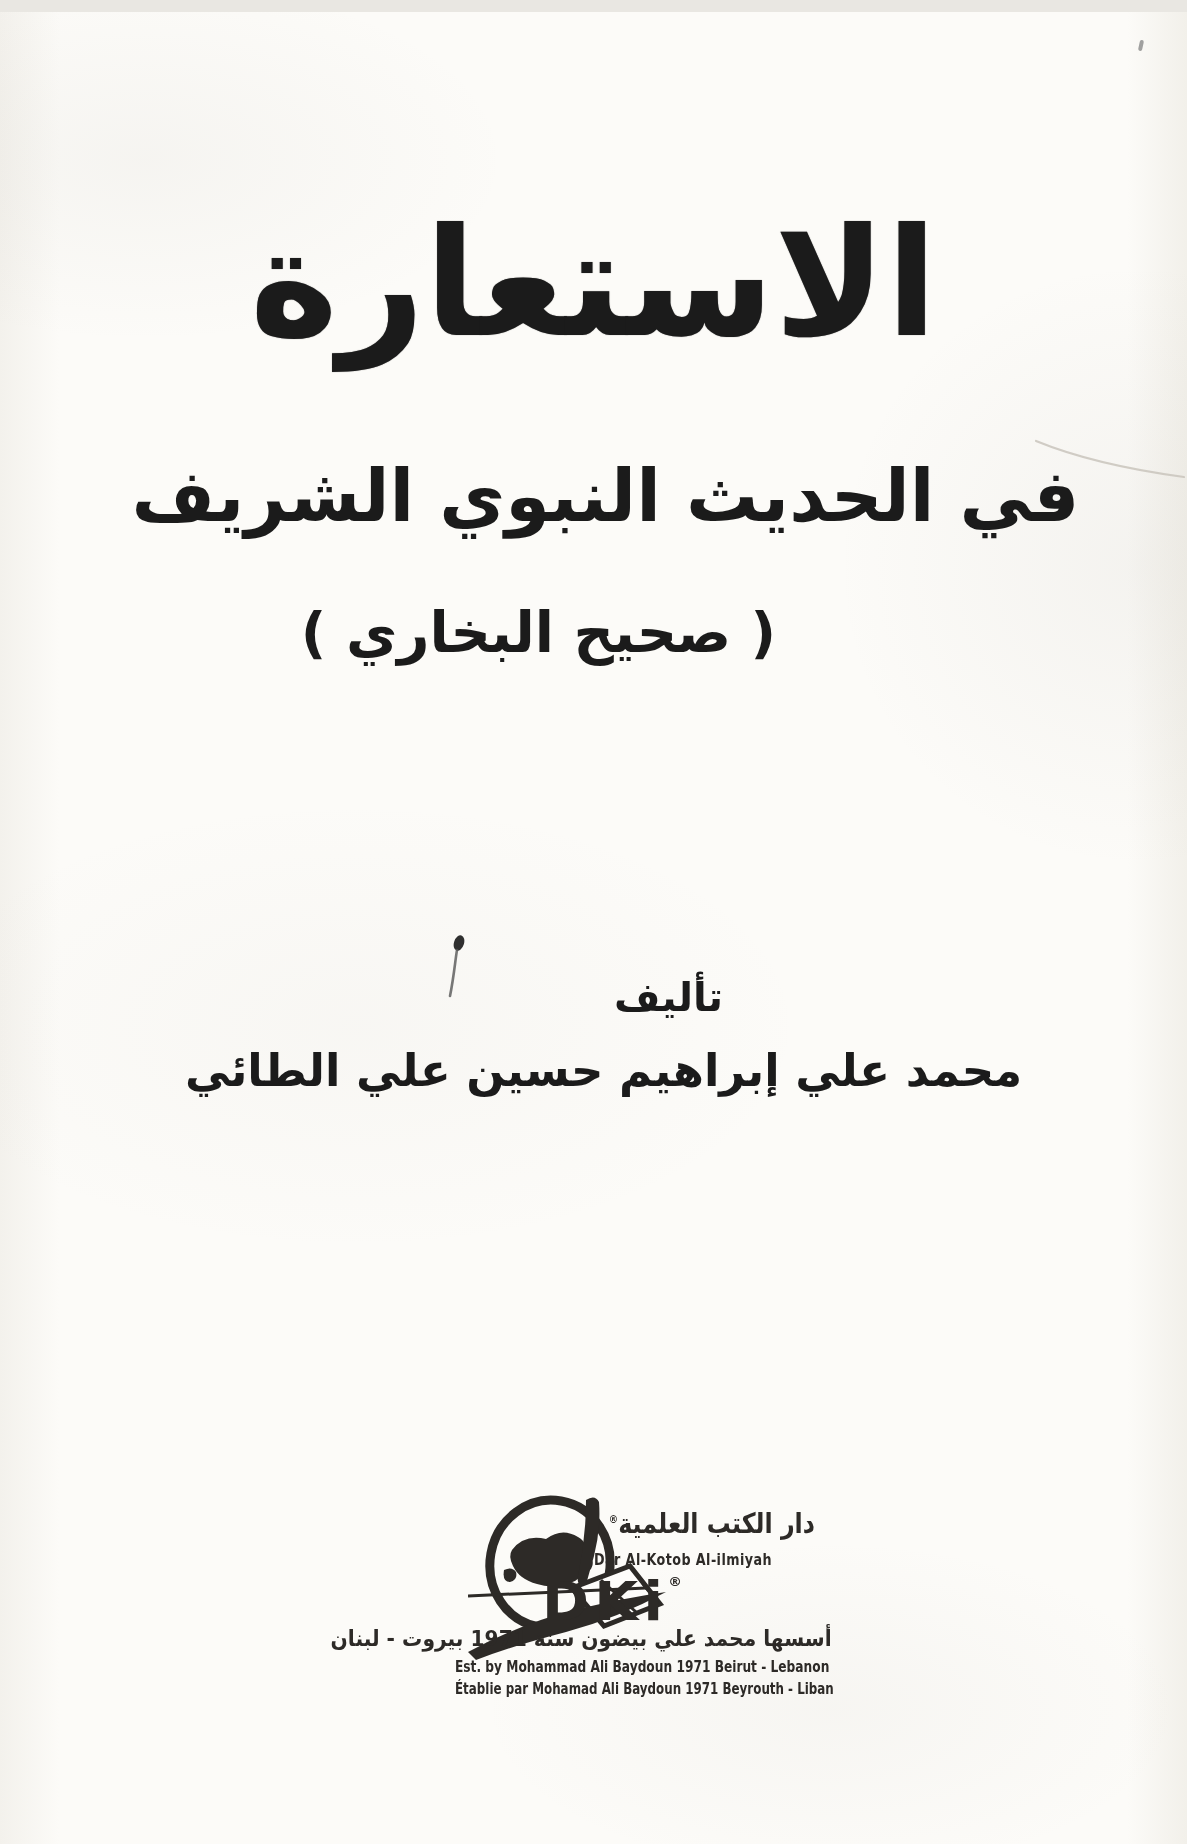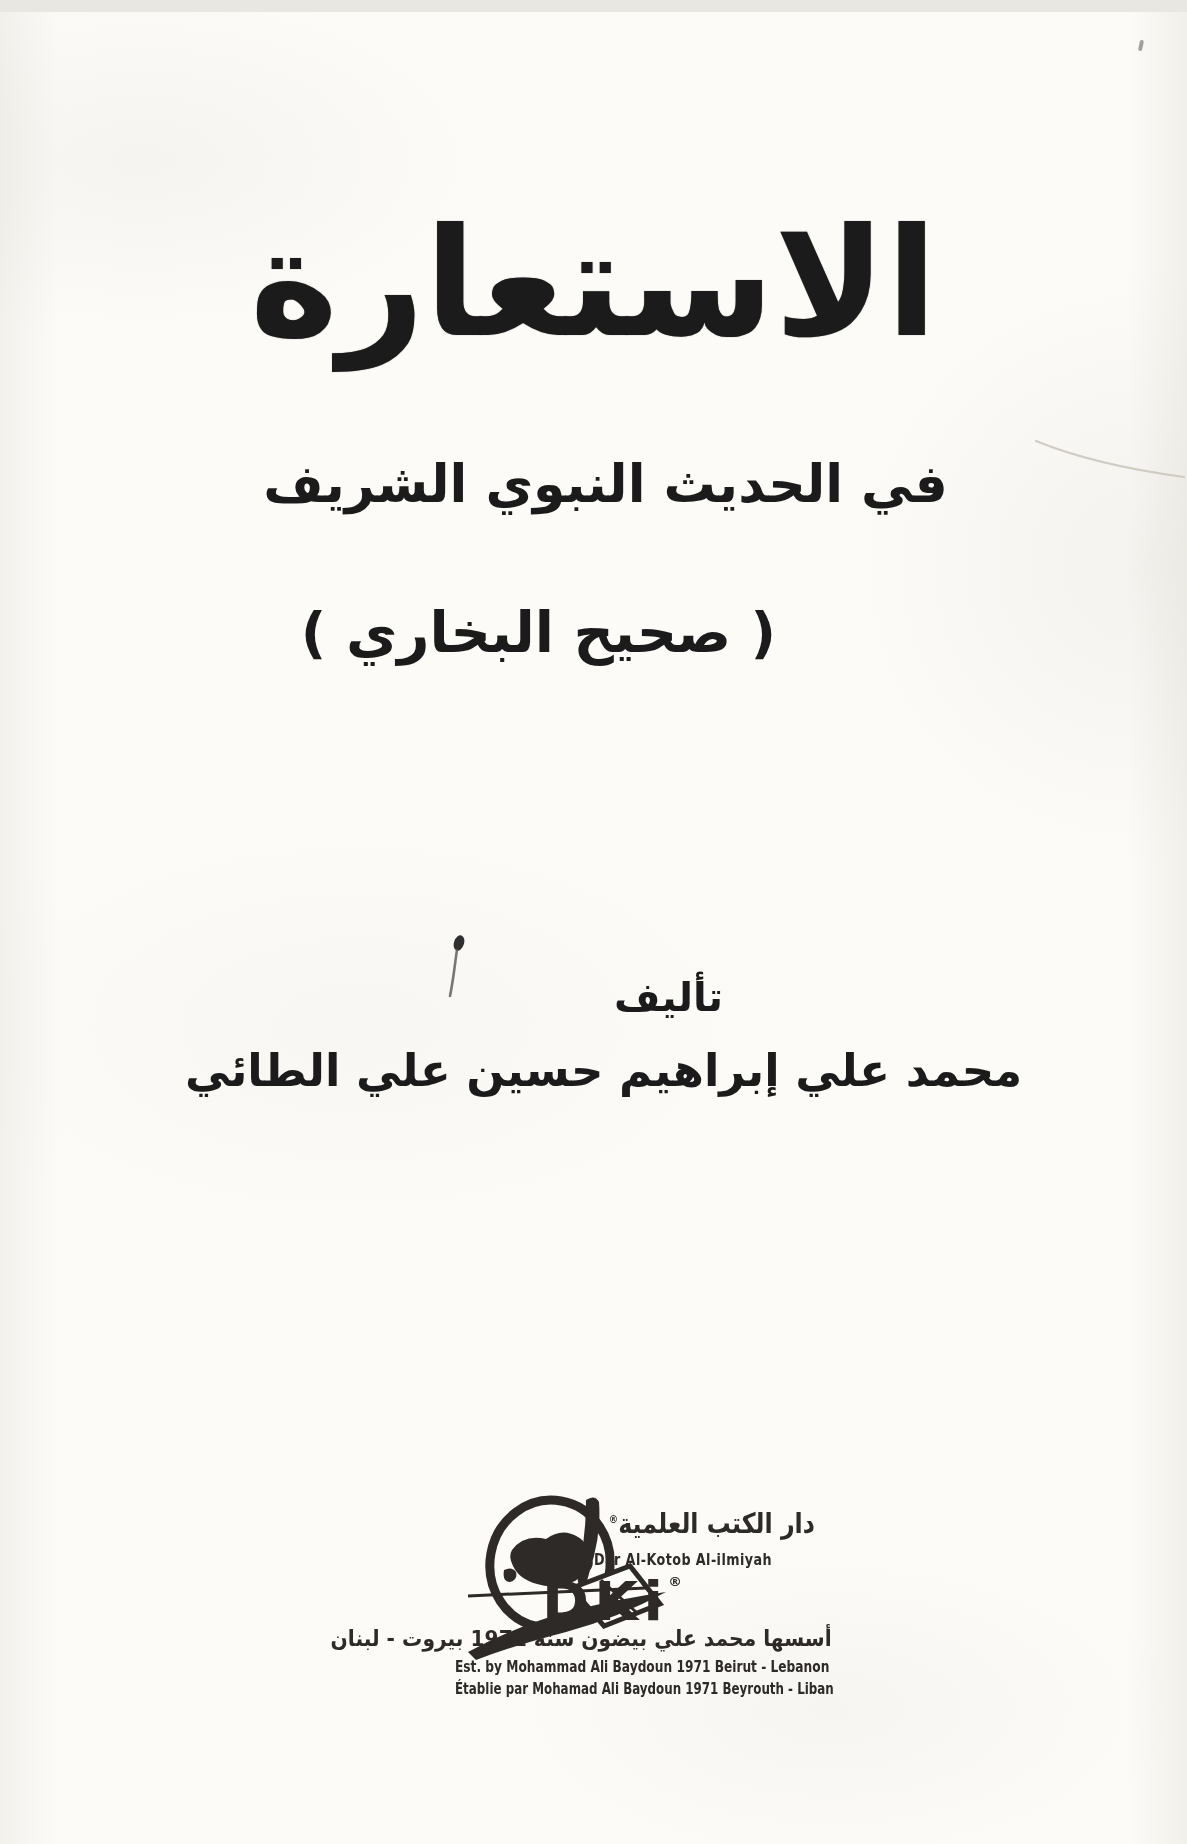--- a/index.html
+++ b/index.html
@@ -35,21 +35,21 @@
     font-size: 150px;
     font-weight: bold;
     line-height: 1.15;
     color: var(--ink);
     text-shadow: 0 0 1px rgba(0,0,0,0.55);
   }
   .subtitle {
     position: absolute;
     top: 442px; left: 0; width: 100%;
     text-align: center;
-    font-size: 52px;
+    font-size: 72px;
     font-weight: bold;
     color: var(--ink);
     padding-left: 24px;
   }
   .source-paren {
     position: absolute;
     top: 588px; left: 0; width: 100%;
     text-align: center;
     font-size: 56px;
     font-weight: bold;

